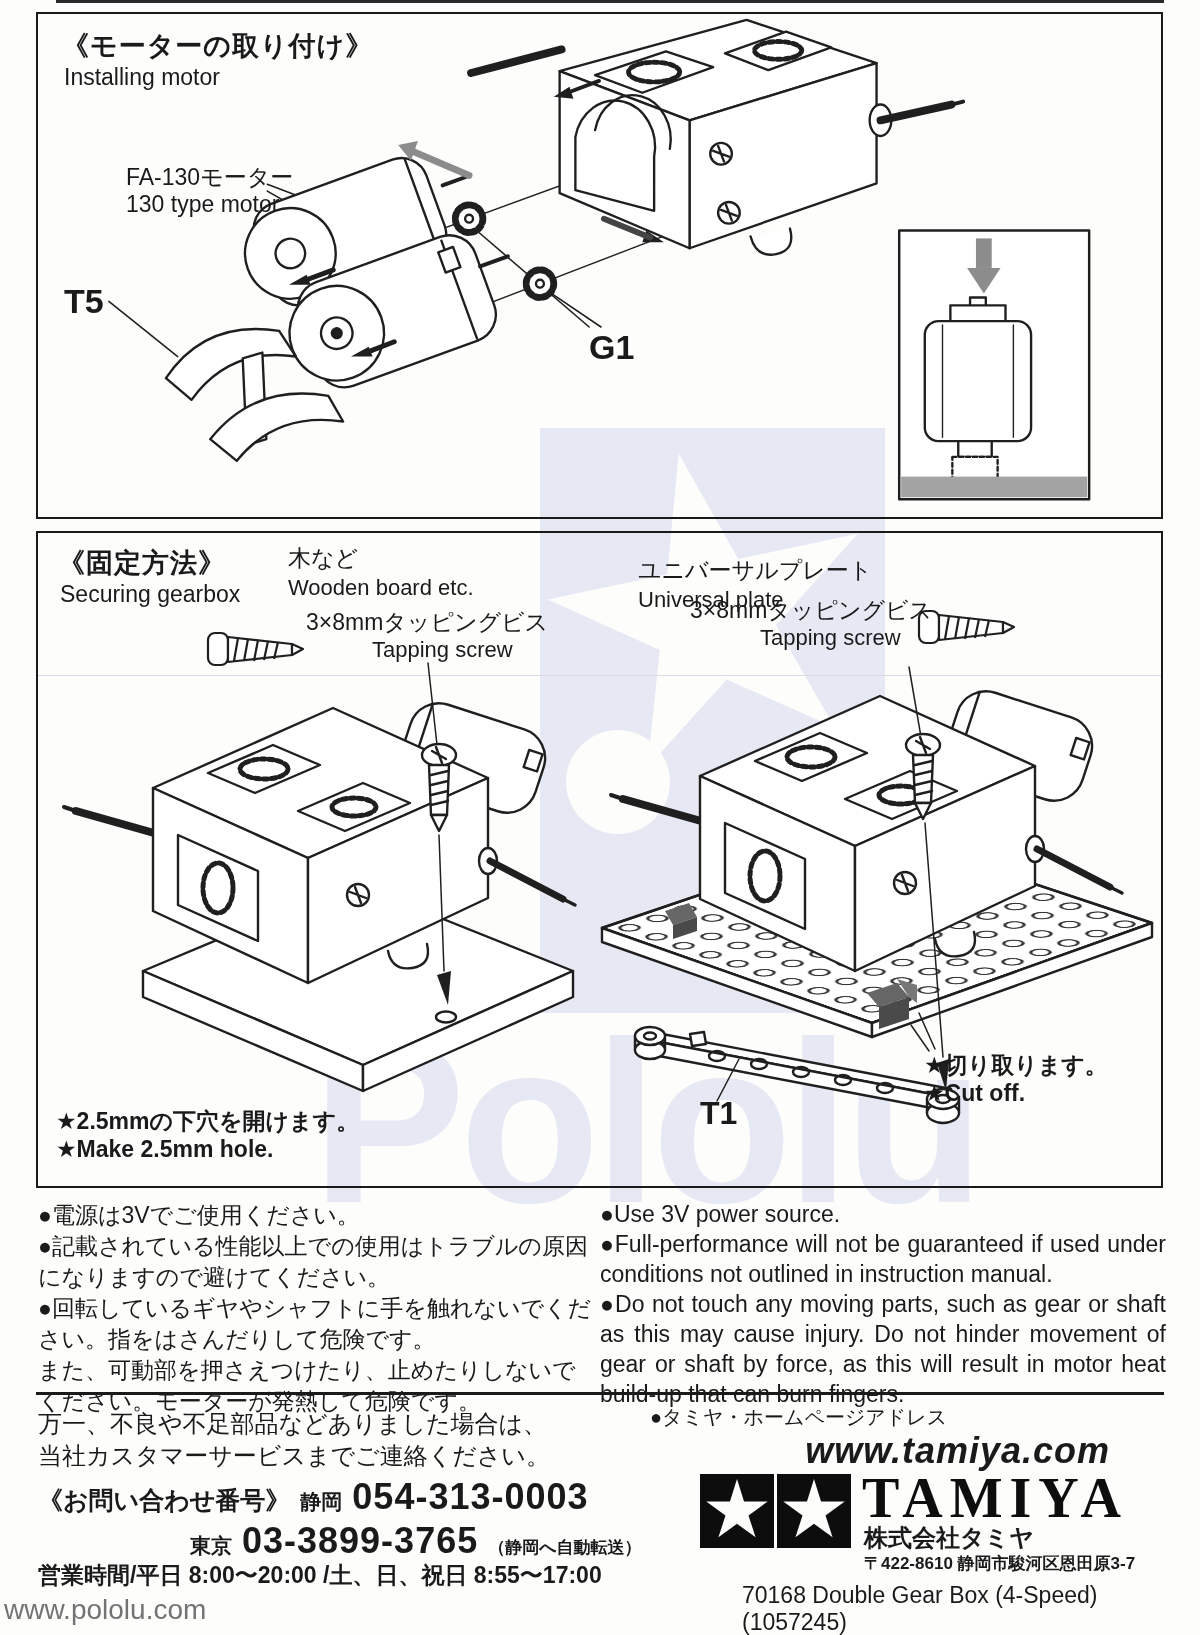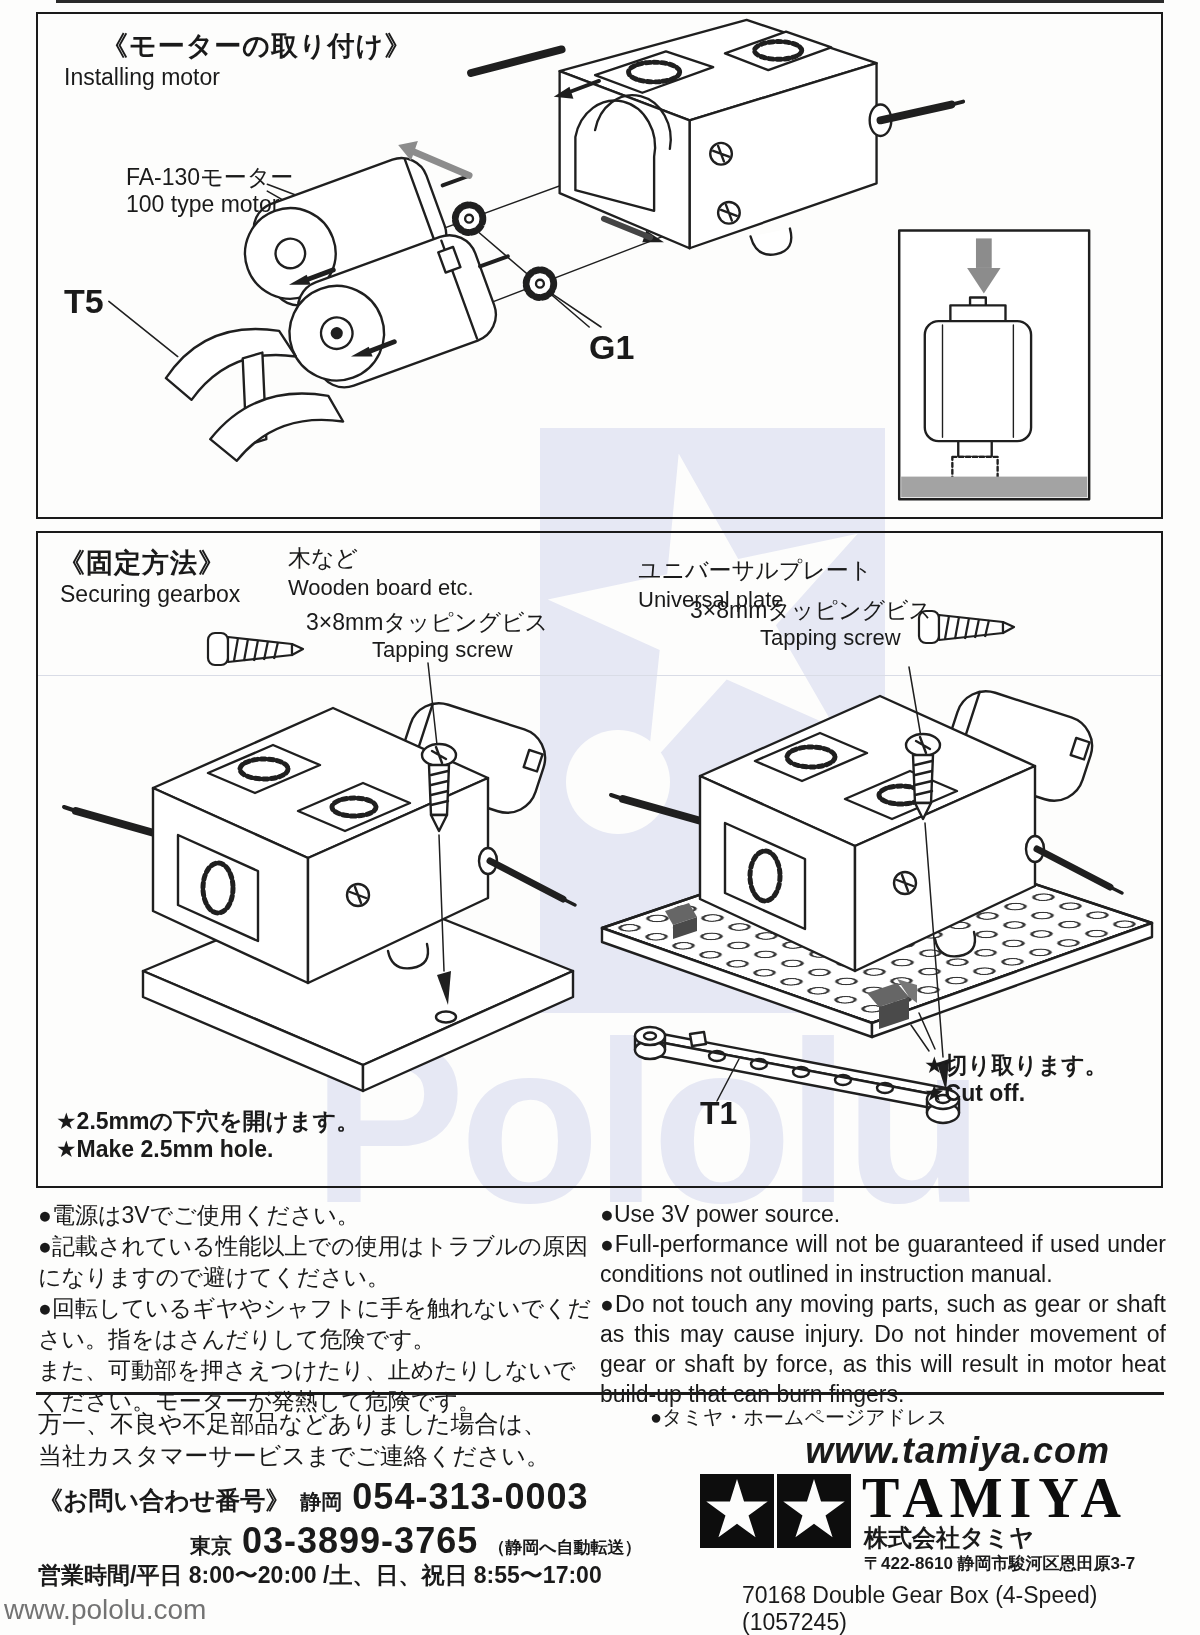--- a/index.html
+++ b/index.html
@@ -159,24 +159,24 @@
           <rect x="921" y="296" width="56" height="16" fill="#fff"></rect>
           <rect x="895" y="312" width="108" height="122" rx="14" fill="#fff"></rect>
           <line x1="913" y1="316" x2="913" y2="430" stroke-width="1.4"></line>
           <line x1="985" y1="316" x2="985" y2="430" stroke-width="1.4"></line>
           <rect x="929" y="434" width="34" height="16" fill="#fff"></rect>
           <rect x="923" y="450" width="46" height="22" fill="#fff" stroke-dasharray="4 3"></rect>
           <rect x="871" y="470" width="189" height="21" fill="#a3a3a3" stroke="none"></rect>
         </g>
       </g>
     </svg>
-    <div class="abs ttl-ja" style="left:24px;top:14px;margin-left:39px;">《モーターの取り付け》</div>
+    <div class="abs ttl-ja" style="left:24px;top:14px;">《モーターの取り付け》</div>
     <div class="abs ttl-en" style="left:26px;top:50px;">Installing motor</div>
     <div class="abs lbl" style="left:88px;top:150px;">FA-130モーター</div>
-    <div class="abs lbl" style="left:88px;top:177px;">100 type motor</div>
+    <div class="abs lbl" style="left:88px;top:177px;">130 type motor</div>
     <div class="abs part" style="left:26px;top:268px;">T5</div>
     <div class="abs part" style="left:551px;top:314px;">G1</div>
   </section>
 
   <section class="box box2">
     <div class="foldline"></div>
 
     <svg class="abs" style="left:20px;top:120px;" width="540" height="440" viewBox="0 0 540 440">
       <g stroke="#1f1f1f" stroke-width="2.4" fill="none" stroke-linejoin="round" stroke-linecap="round">
 

